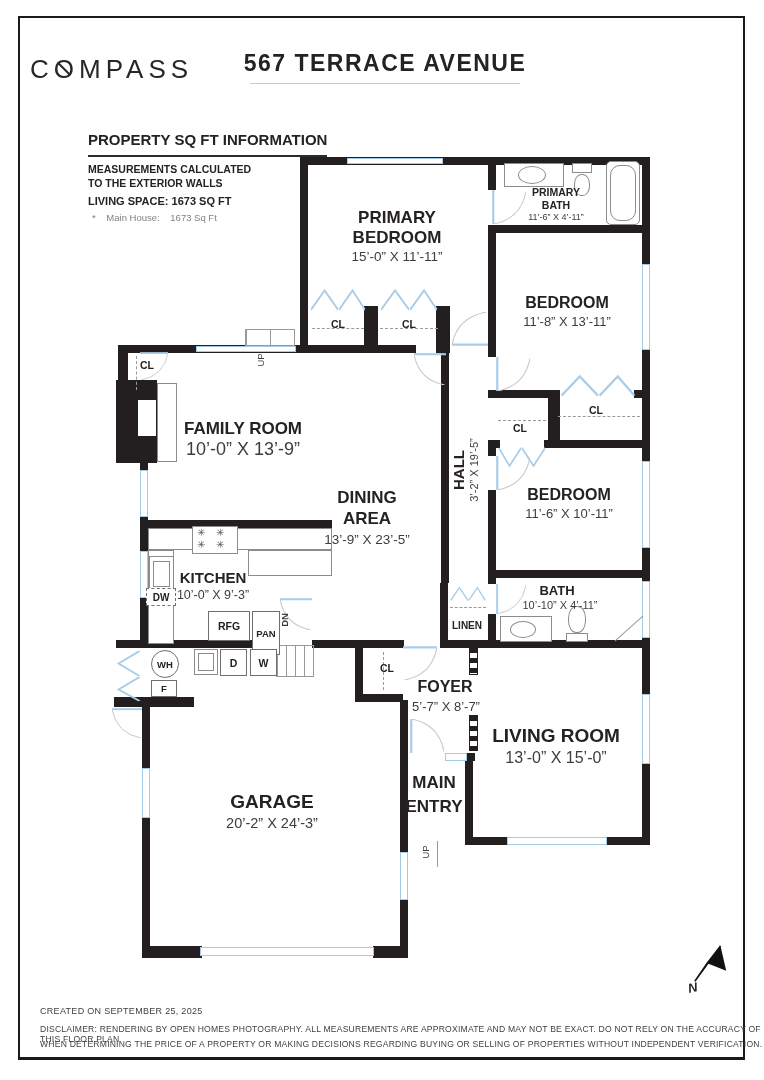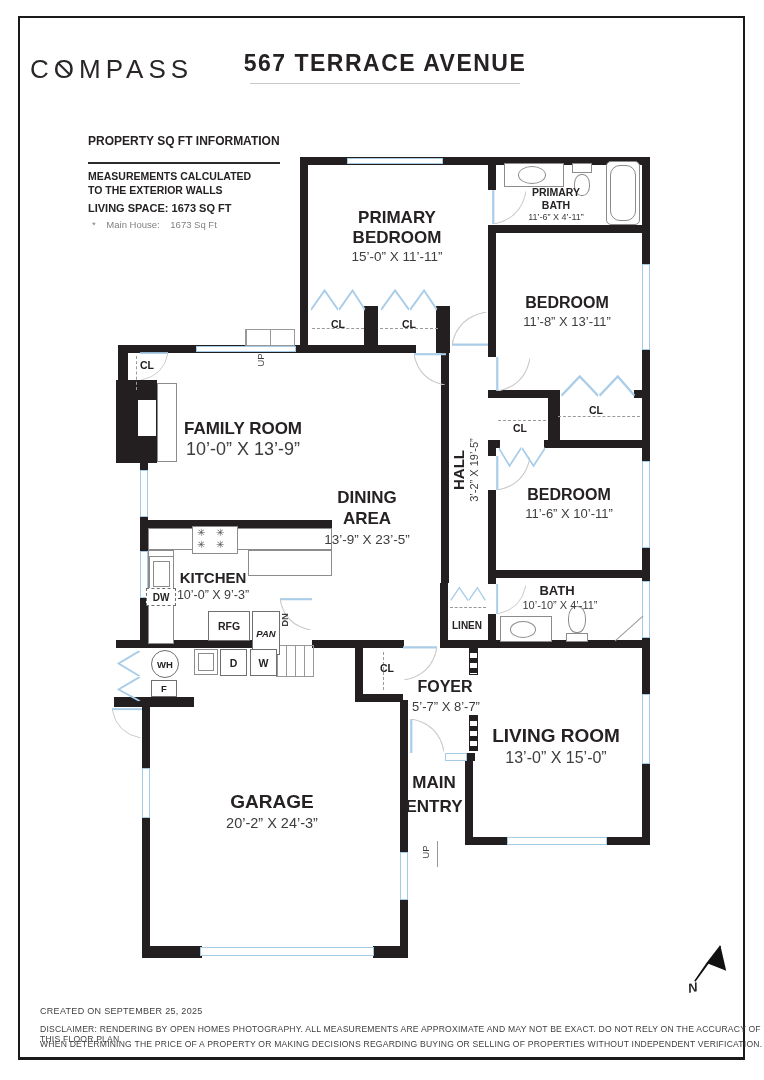--- a/index.html
+++ b/index.html
@@ -42,21 +42,21 @@
     <span>C</span><span style="position:relative;display:inline-block;">
       <span>O</span>
       <span style="position:absolute;left:1px;right:6px;top:46%;border-top:2.5px solid #2a2627;transform:rotate(45deg);"></span>
     </span><span>MPASS</span>
   </div>
 
   <div class="lbl" style="left:385px;top:52px;font-size:23px;letter-spacing:1.5px;">567 TERRACE AVENUE</div>
   <div class="abs" style="left:250px;top:83px;width:270px;border-top:1px solid #c9c9c9;"></div>
 
   <div class="abs" style="left:88px;top:131px;">
-    <div style="display:inline-block;font-size:12px;font-weight:700;padding-bottom:14px;border-bottom:2px solid #2b2b2b;">PROPERTY SQ FT INFORMATION</div>
+    <div style="display:inline-block;font-size:15px;font-weight:700;padding-bottom:7px;border-bottom:2px solid #2b2b2b;">PROPERTY SQ FT INFORMATION</div>
     <div style="font-size:10.5px;font-weight:700;margin-top:6px;">MEASUREMENTS CALCULATED</div>
     <div style="font-size:10.5px;font-weight:700;margin-top:2px;">TO THE EXTERIOR WALLS</div>
     <div style="font-size:11px;font-weight:700;margin-top:6px;">LIVING SPACE: 1673 SQ FT</div>
     <div style="font-size:9.5px;color:#808285;margin-top:5px;">
       <span style="margin-left:4px;">*</span>
       <span style="margin-left:8px;">Main House:</span>
       <span style="margin-left:8px;">1673 Sq Ft</span>
     </div>
   </div>
 
@@ -265,21 +265,21 @@
   <span class="abs" style="left:197px;top:539px;font-size:10px;color:#555;">✳</span>
   <span class="abs" style="left:216px;top:539px;font-size:10px;color:#555;">✳</span>
   <div class="fx" style="left:149px;top:556px;width:25px;height:36px;"></div>
   <div class="fx" style="left:153px;top:561px;width:17px;height:26px;"></div>
   <div class="fxlbl" style="left:146px;top:588px;width:30px;height:18px;border-style:dashed;font-size:10px;">
     <span>DW</span>
     </div>
   <div class="fxlbl" style="left:208px;top:611px;width:42px;height:30px;font-size:10.5px;">
     <span>RFG</span>
     </div>
-  <div class="fxlbl" style="left:252px;top:611px;width:28px;height:44px;font-size:9.5px;font-style:italic;">
+  <div class="fxlbl" style="left:252px;top:611px;width:28px;height:44px;font-size:9.5px;">
     <span>PAN</span>
     </div>
   <div class="fxlbl" style="left:151px;top:650px;width:28px;height:28px;border-radius:50%;font-size:9.5px;">
     <span>WH</span>
     </div>
   <div class="fxlbl" style="left:151px;top:680px;width:26px;height:17px;font-size:9.5px;">
     <span>F</span>
     </div>
   <div class="fx" style="left:194px;top:649px;width:24px;height:26px;"></div>
   <div class="fx" style="left:198px;top:653px;width:16px;height:18px;"></div>

